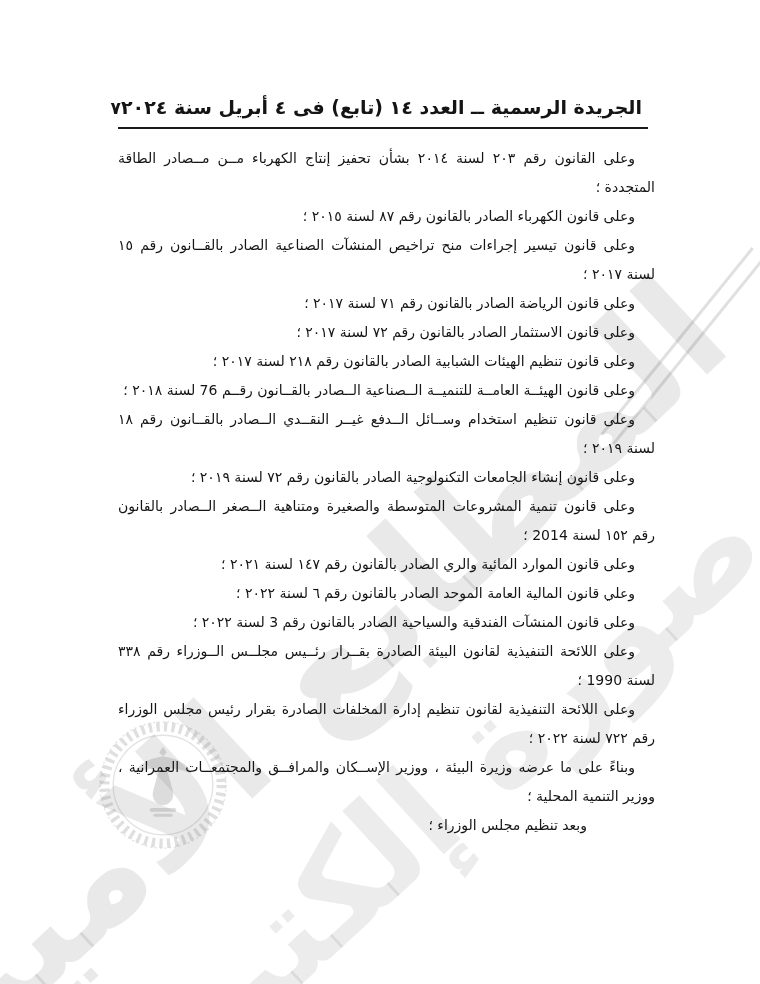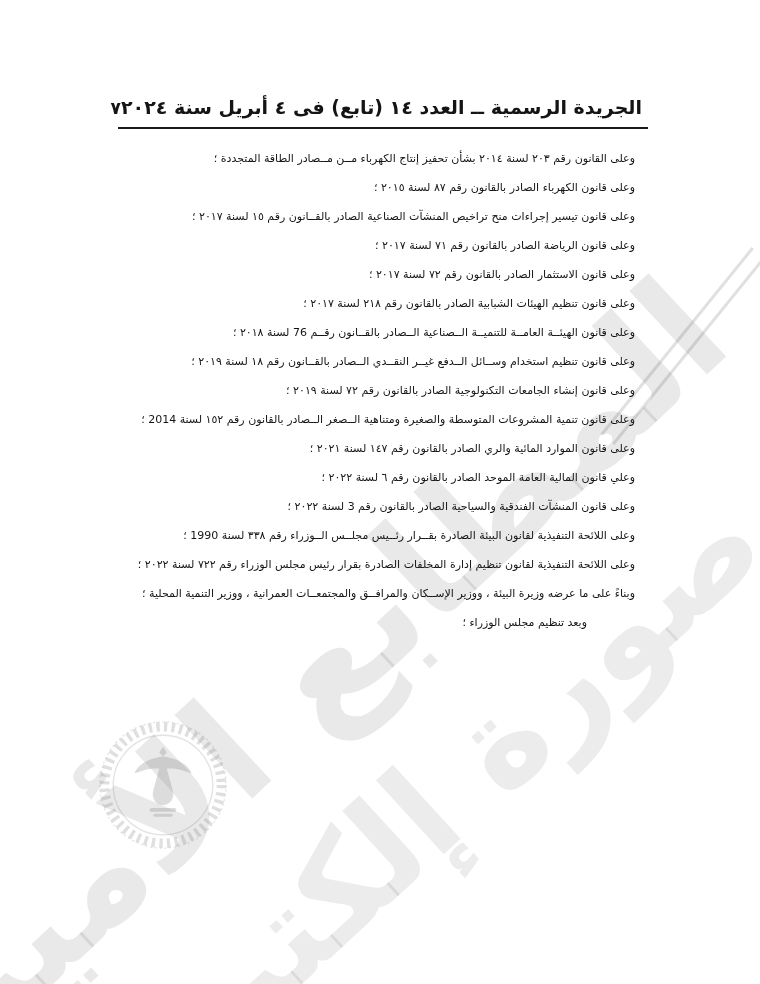--- a/index.html
+++ b/index.html
@@ -88,21 +88,21 @@
     z-index: 1;
     margin: 9px 112px 0 118px;
     border-top: 2.5px solid #1b1b1b;
   }
 
   
   .doc-body {
     position: relative;
     z-index: 1;
     padding: 15px 105px 0 118px;
-    font-size: 11px;
+    font-size: 14px;
     line-height: 29px;
     text-align: justify;
     text-justify: inter-word;
   }
   .para {
     margin: 0;
     text-indent: 20px;
   }
   .para.deep-indent { text-indent: 68px; }
 </style>

